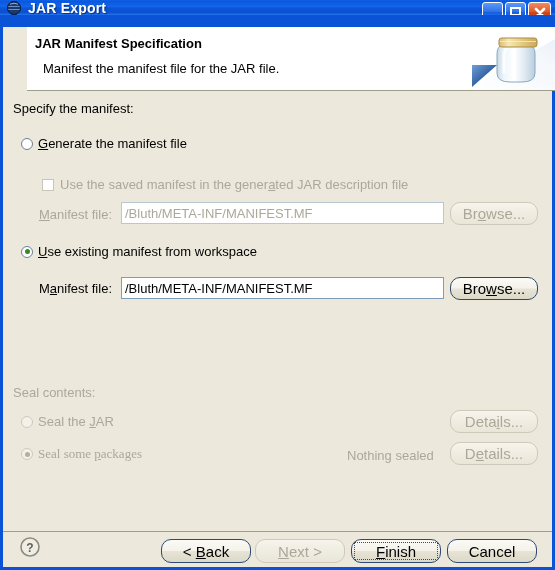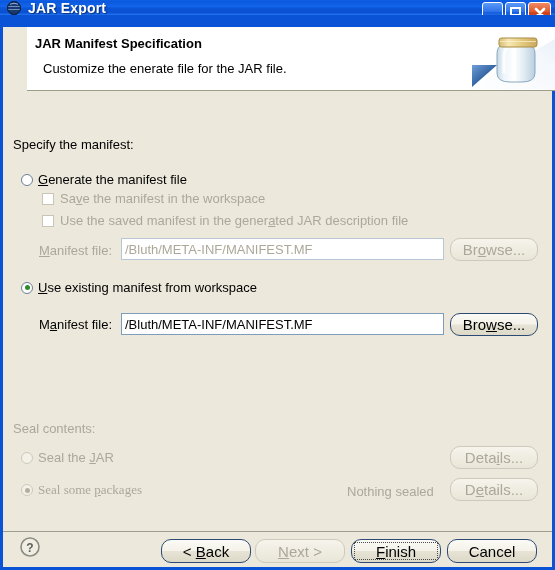--- a/index.html
+++ b/index.html
@@ -131,21 +131,20 @@
     width: 110px; height: 63px;
   }
 
   
   .body {
     position: absolute;
     left: 0; top: 64px;
     width: 549px;
     height: 440px;
     background: #ece9dc;
-    margin-top: 36px;
   }
 
   .lbl {
     position: absolute;
     font-size: 13px;
     color: #000000;
     white-space: nowrap;
   }
   .lbl.dis { color: #aca899; }
 
@@ -275,21 +274,21 @@
           <path d="M4 4 L12 12 M12 4 L4 12" stroke="#ffffff" stroke-width="2.6" stroke-linecap="round"></path>
         </svg>
       </div>
     </div>
   </div>
 
   <div class="frame">
 
     <div class="header">
       <div class="header-title">JAR Manifest Specification</div>
-      <div class="header-sub">Customize the enerate file for the JAR file.</div>
+      <div class="header-sub">Manifest the manifest file for the JAR file.</div>
       <span class="header-art">
         <svg width="110" height="63" viewBox="0 0 110 63">
           <defs>
             <linearGradient id="bgfade" x1="0" y1="1" x2="1" y2="0">
               <stop offset="0%" stop-color="#ffffff"></stop>
               <stop offset="60%" stop-color="#f2f6fb"></stop>
               <stop offset="100%" stop-color="#dce8f5"></stop>
             </linearGradient>
             <linearGradient id="glass" x1="0" y1="0" x2="1" y2="0">
               <stop offset="0%" stop-color="#c6d9e6"></stop>
@@ -326,24 +325,20 @@
 
     <div class="body">
 
       <div class="lbl" style="left:10px; top:10px;">Specify the manifest:</div>
 
       <div class="radio-row" style="left:18px; top:45px;">
         <span class="radio"></span>
         <span class="lbl" style="position:static;"><span class="underline">G</span>enerate the manifest file</span>
       </div>
 
-      <div class="cb-row" style="left:39px; top:64px;">
-        <span class="cb"></span>
-        <span class="lbl dis" style="position:static;">Sa<span class="underline">v</span>e the manifest in the workspace</span>
-      </div>
 
       <div class="cb-row" style="left:39px; top:86px;">
         <span class="cb"></span>
         <span class="lbl dis" style="position:static;">Use the saved manifest in the gener<span class="underline">a</span>ted JAR description file</span>
       </div>
 
       <div class="lbl dis" style="left:36px; top:116px;"><span class="underline">M</span>anifest file:</div>
       <input class="tfield dis" type="text" readonly="" style="left: 118px; top: 111px; width: 323px;" value="/Bluth/META-INF/MANIFEST.MF">
       <button class="btn dis" style="left:447px; top:111px; width:88px; height:23px;">Br<span class="underline">o</span>wse...</button>
 

